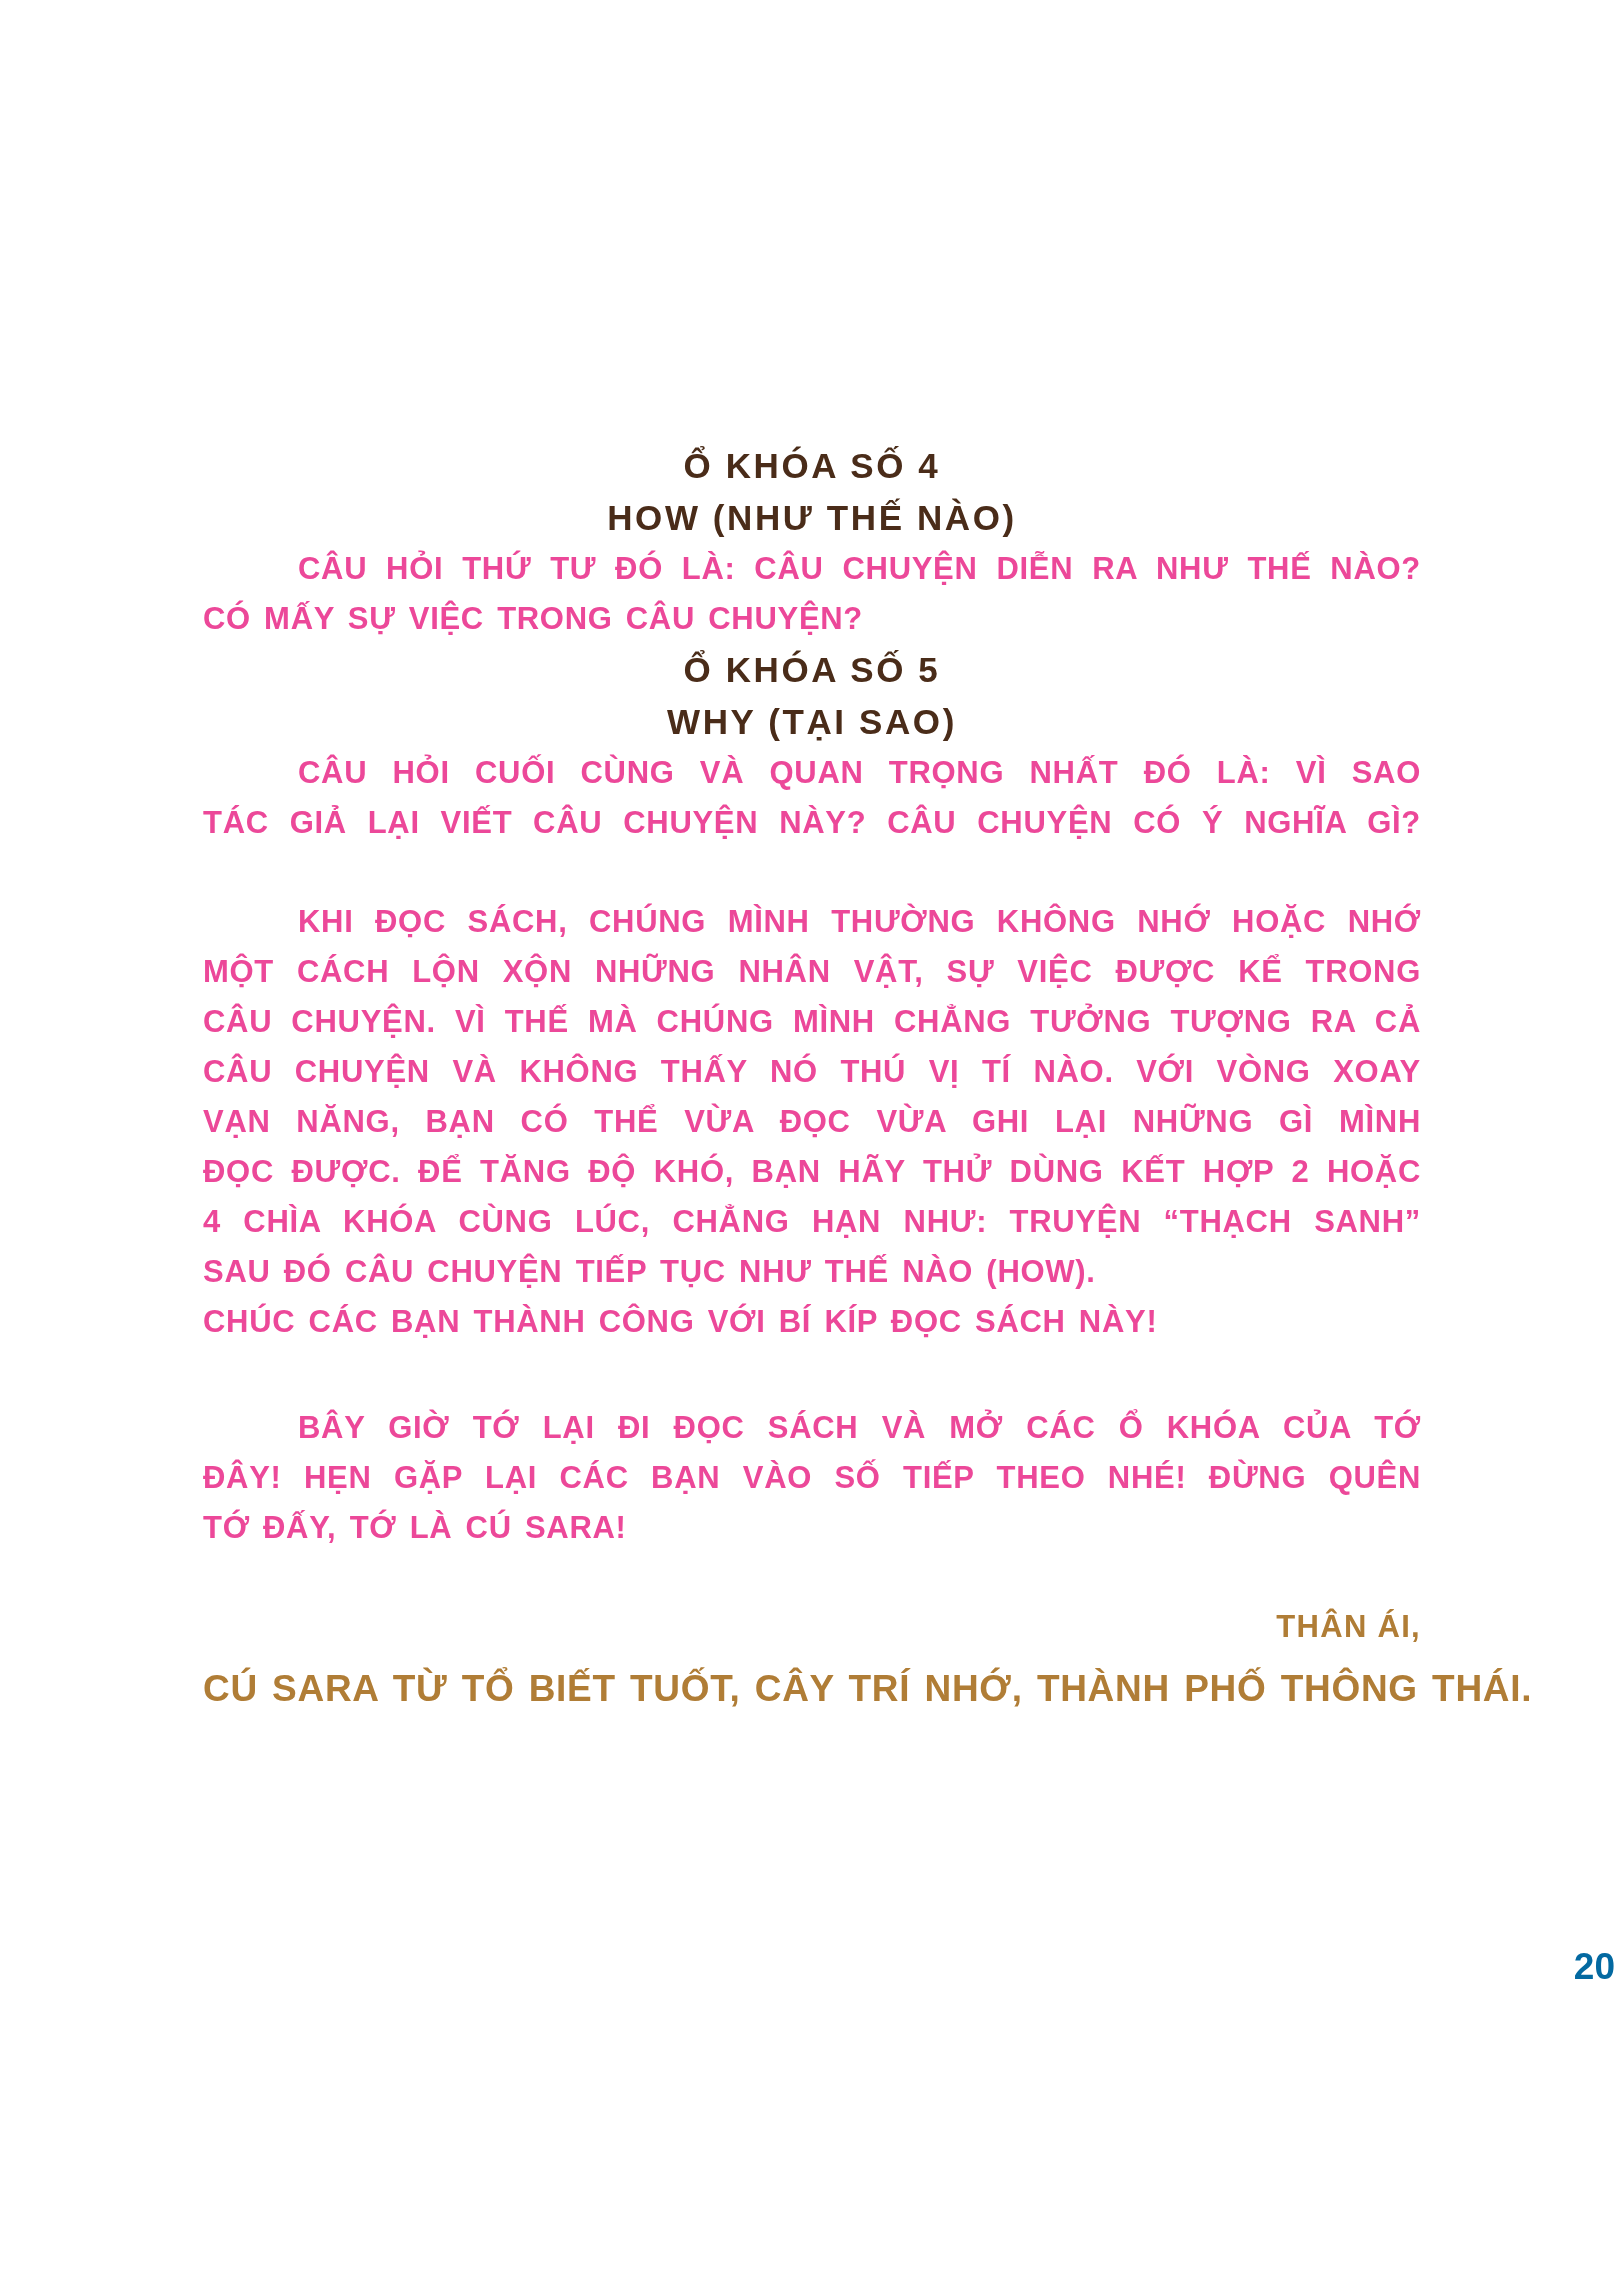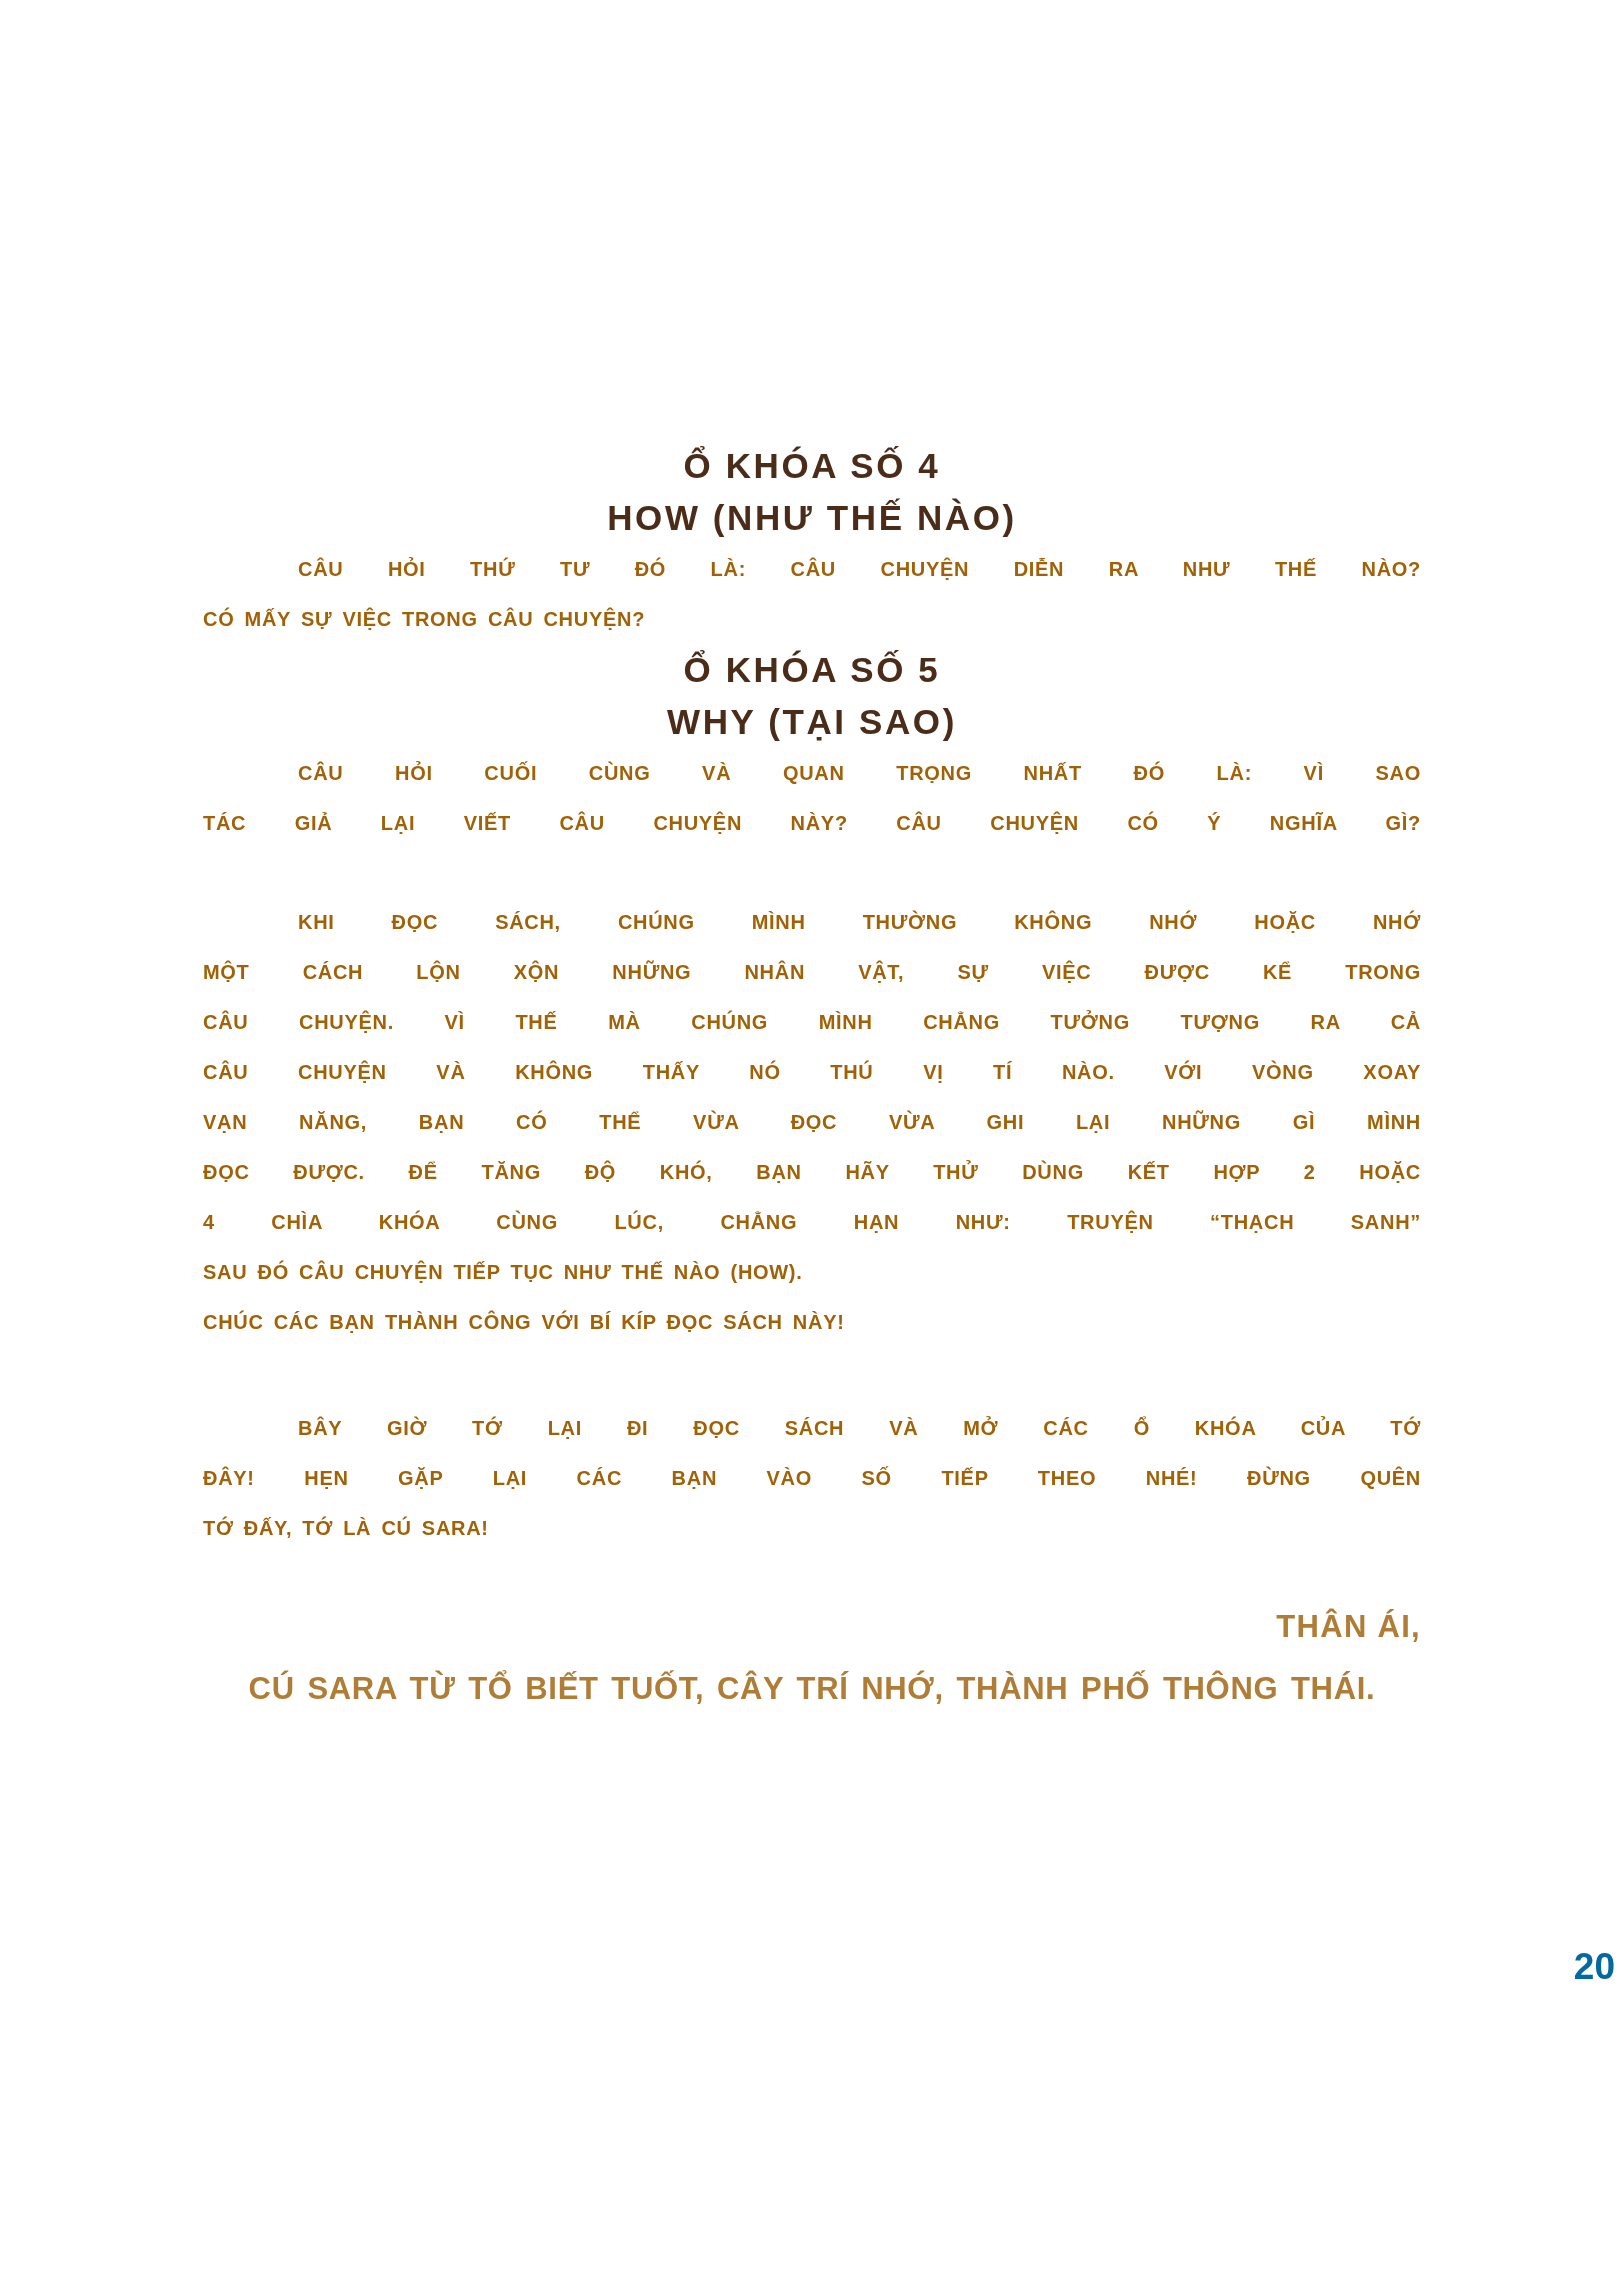--- a/index.html
+++ b/index.html
@@ -24,26 +24,26 @@
   .heading {
     font-size: 35px;
     font-weight: 700;
     line-height: 52px;
     letter-spacing: 2.6px;
     text-align: center;
     color: #4a2c19;
     white-space: nowrap;
   }
   .body-line {
-    font-size: 20px;
+    font-size: 31px;
     font-weight: 700;
     line-height: 50px;
     letter-spacing: 0.7px;
     word-spacing: 3.9px;
-    color: #a16207;
+    color: #ec4899;
     text-align: justify;
     text-align-last: justify;
   }
   .body-line.last {
     text-align: left;
     text-align-last: left;
   }
   .body-line.indent {
     text-indent: 95px;
   }
@@ -53,21 +53,21 @@
   .salutation {
     font-size: 31px;
     font-weight: 700;
     line-height: 50px;
     letter-spacing: 1.3px;
     color: #b07d36;
     text-align: right;
     text-align-last: right;
   }
   .signature {
-    font-size: 31px;
+    font-size: 37px;
     font-weight: 700;
     line-height: 50px;
     letter-spacing: 0.7px;
     word-spacing: 3.3px;
     color: #b07d36;
     text-align: center;
     text-align-last: center;
     margin-top: 11.8px;
     white-space: nowrap;
   }

